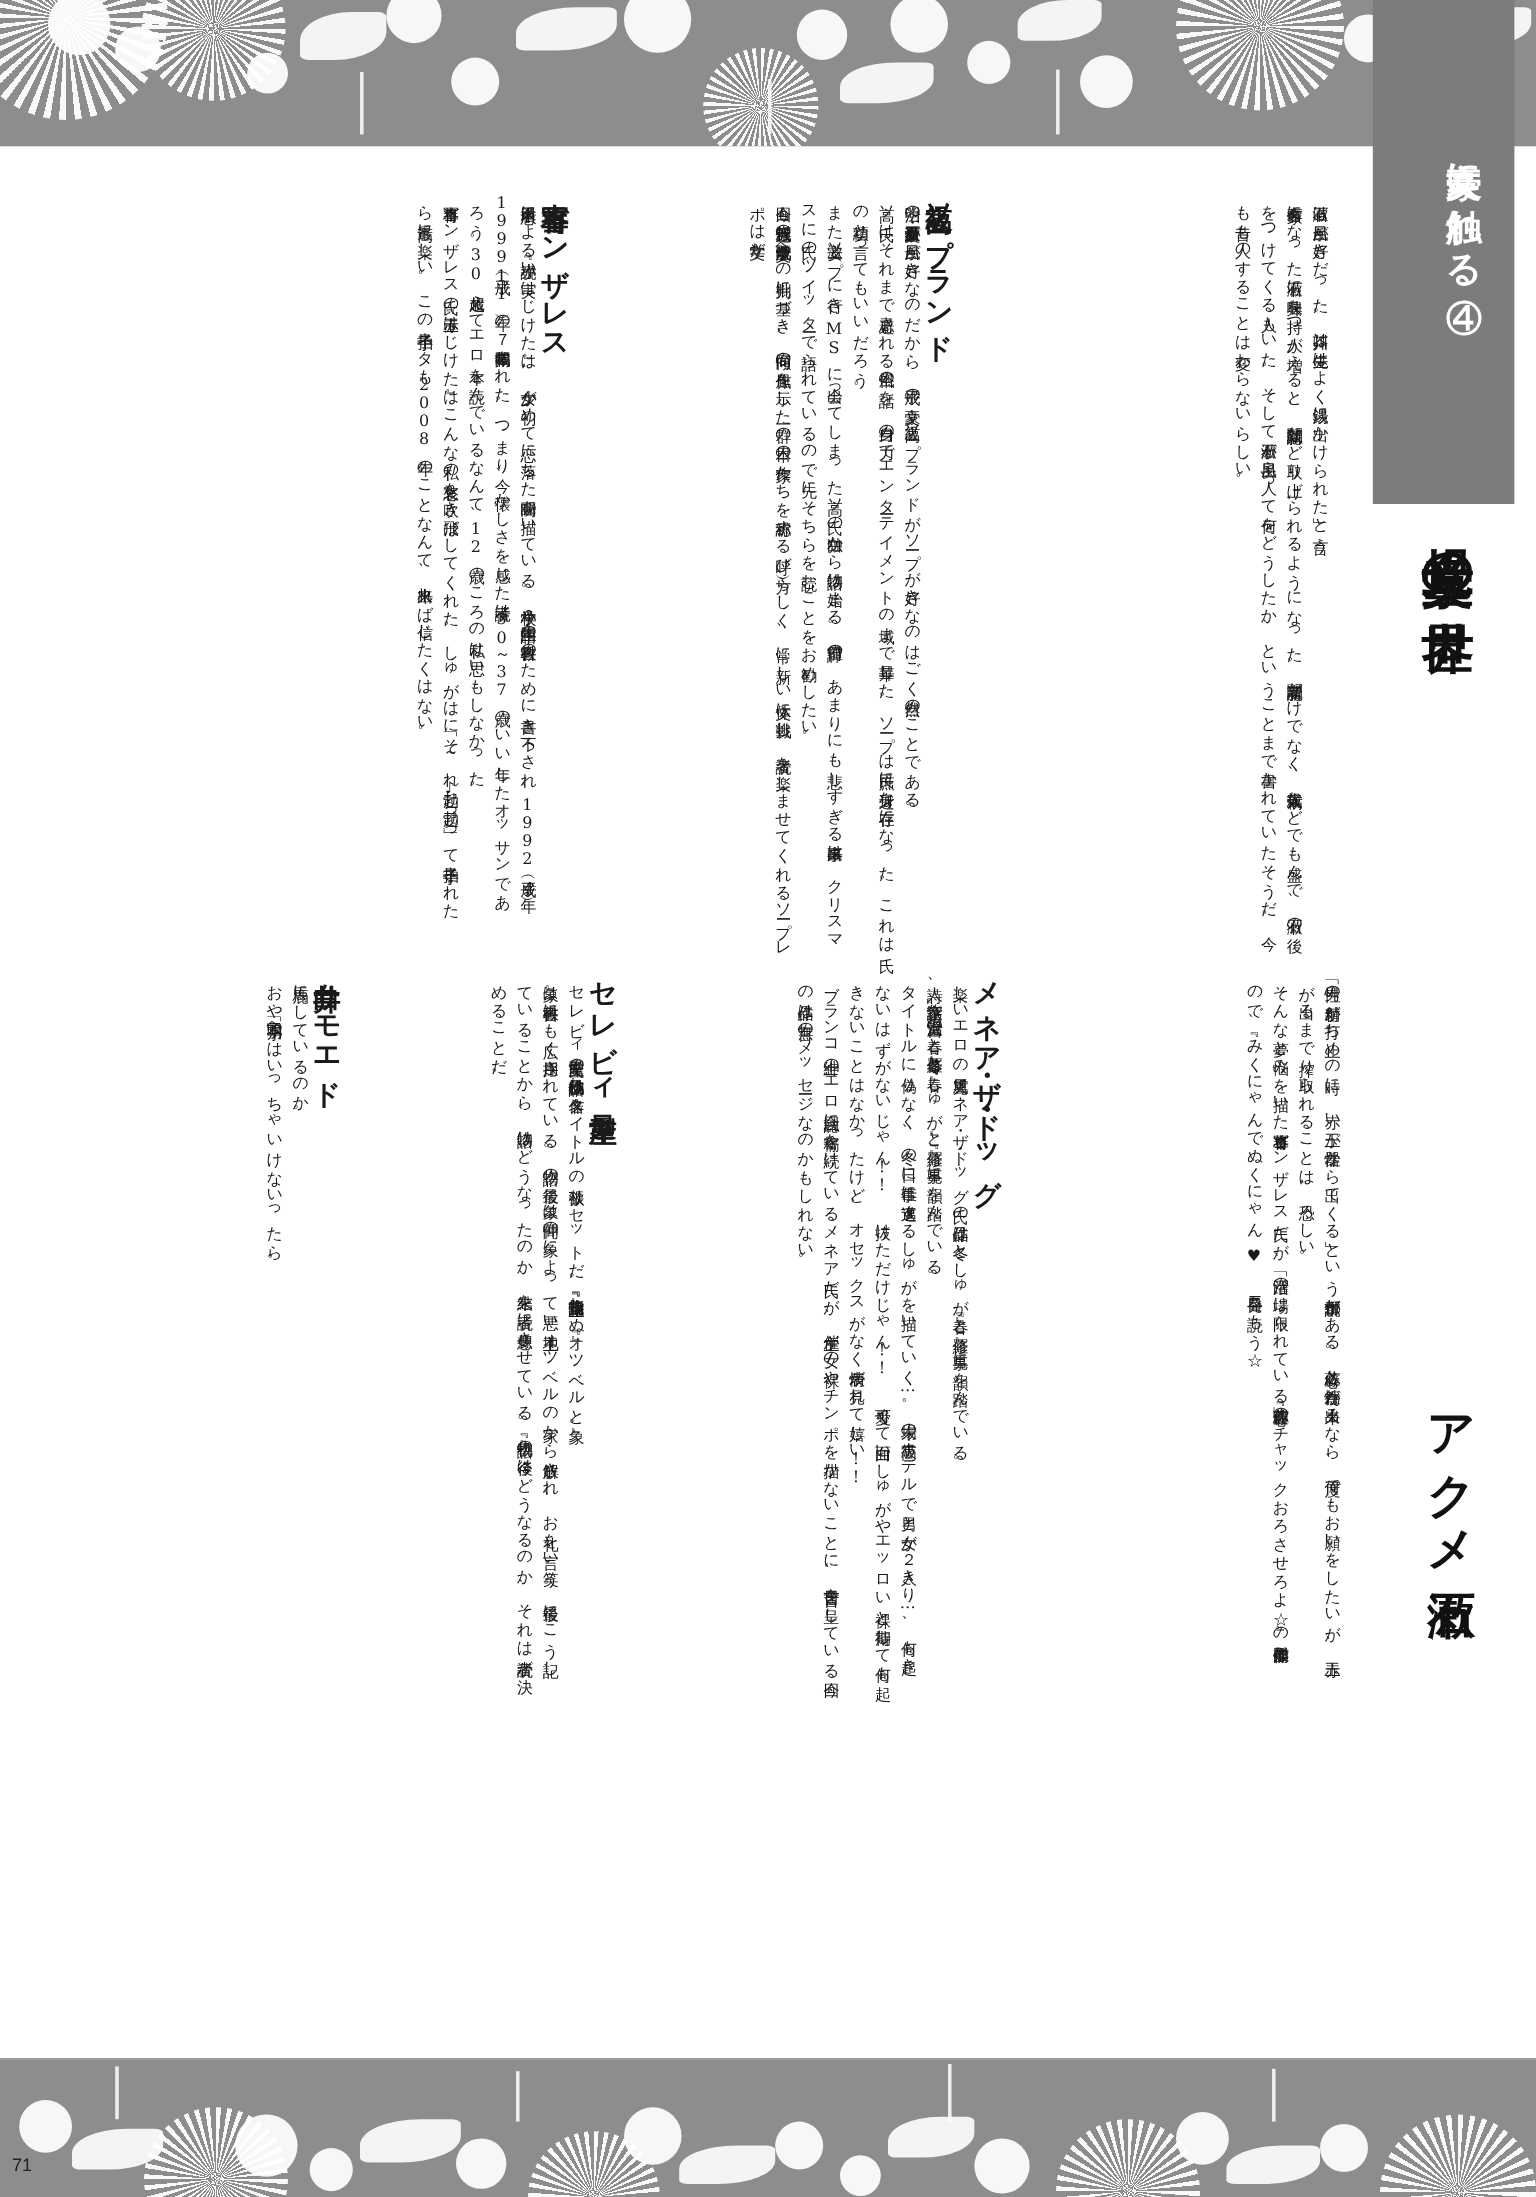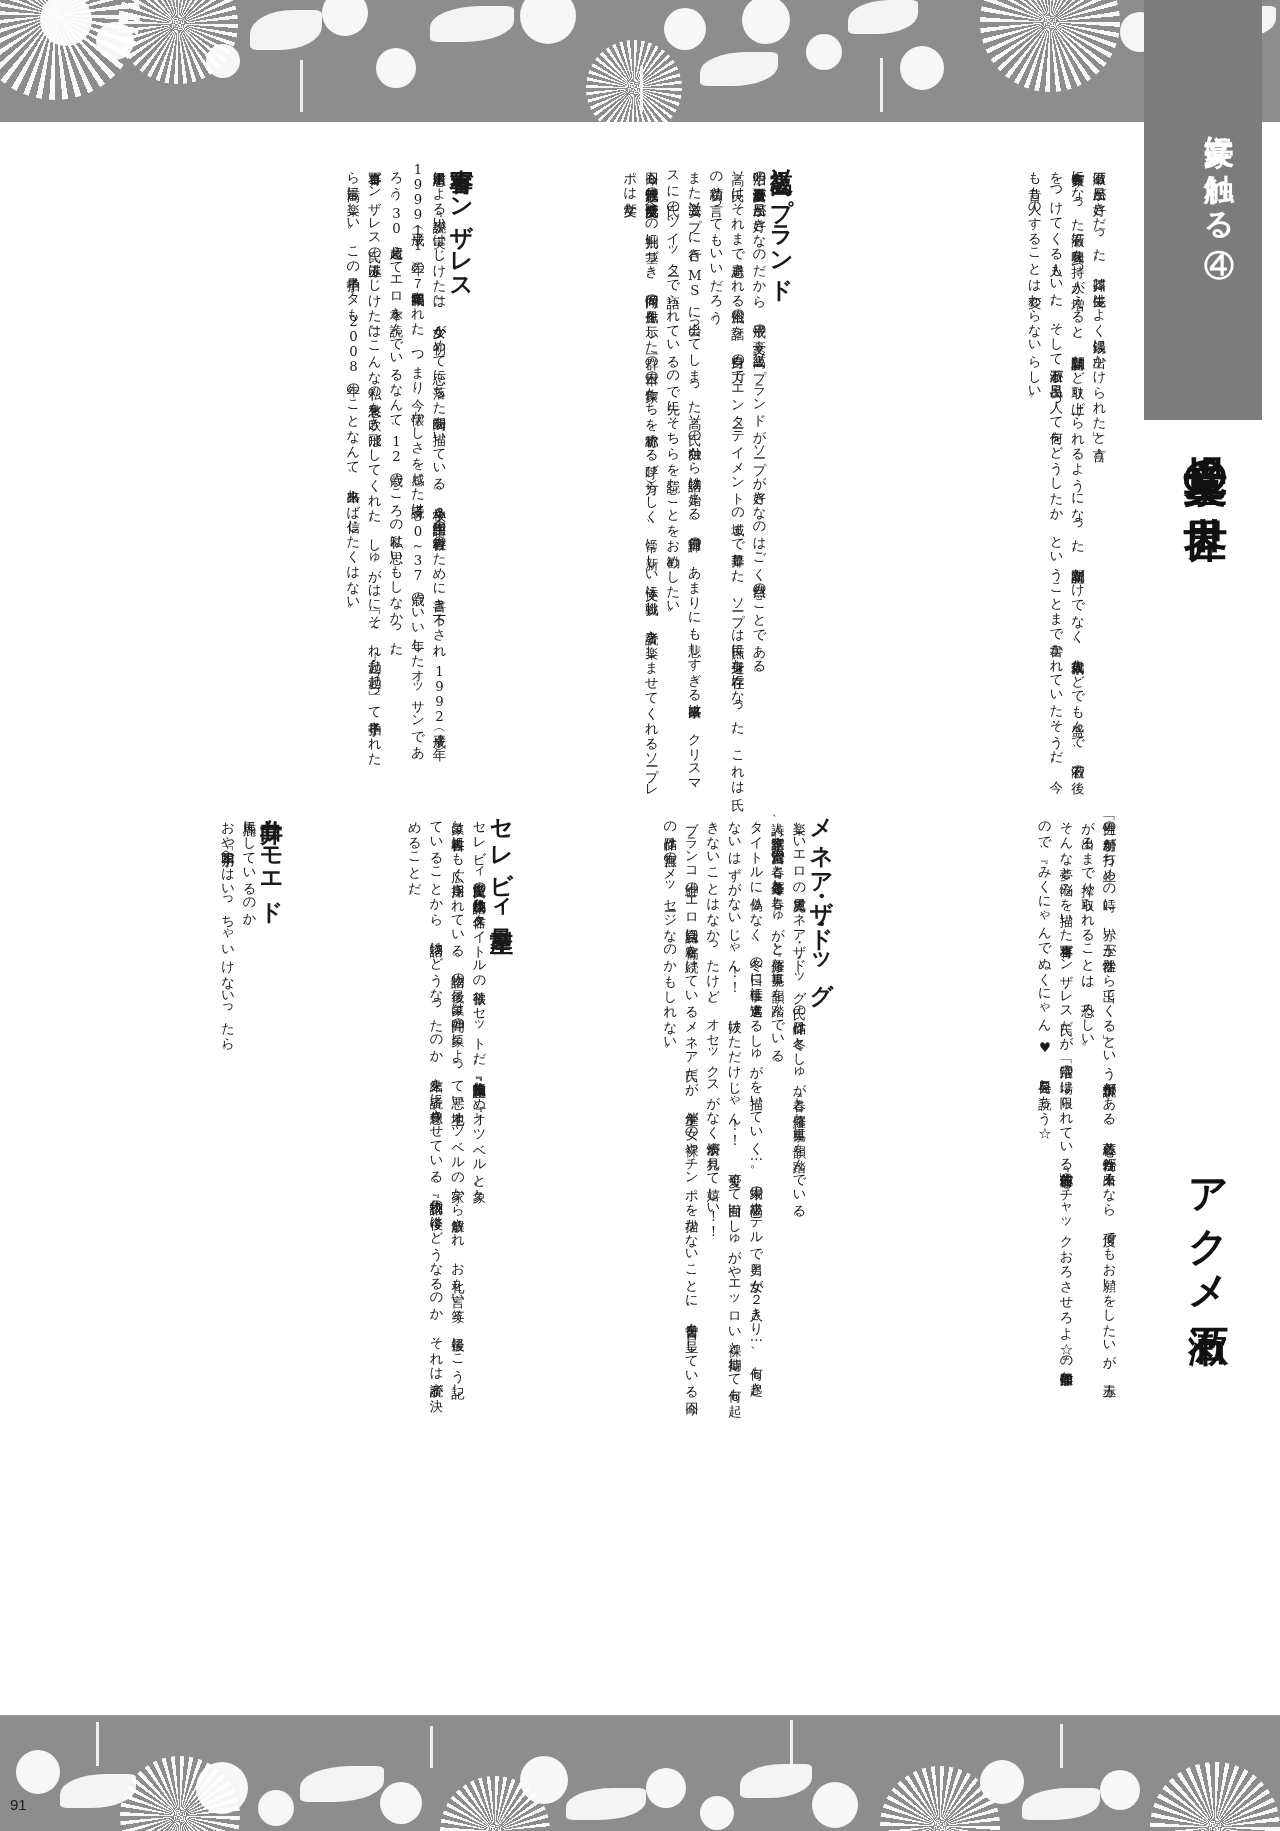--- a/index.html
+++ b/index.html
@@ -272,13 +272,13 @@
   <div class="blossom" style="left:980px;  top:44px;  width:44px; height:44px;"></div>
   <div class="leafy" style="left:1022px; top:72px;  width:78px; height:32px;"></div>
   <div class="blossom" style="left:1100px; top:54px;  width:40px; height:40px;"></div>
   <div class="fan" style="left:1150px; top:46px;  width:130px; height:130px;"></div>
   <div class="sprig" style="left:96px;   top:6px;   height:44px;"></div>
   <div class="sprig" style="left:430px;  top:10px;  height:42px;"></div>
   <div class="sprig" style="left:790px;  top:4px;   height:48px;"></div>
   <div class="sprig" style="left:1060px; top:8px;   height:44px;"></div>
 </div>
 
-<span class="page-number">91</span>
+<span class="page-number">71</span>
 
 </body></html>

